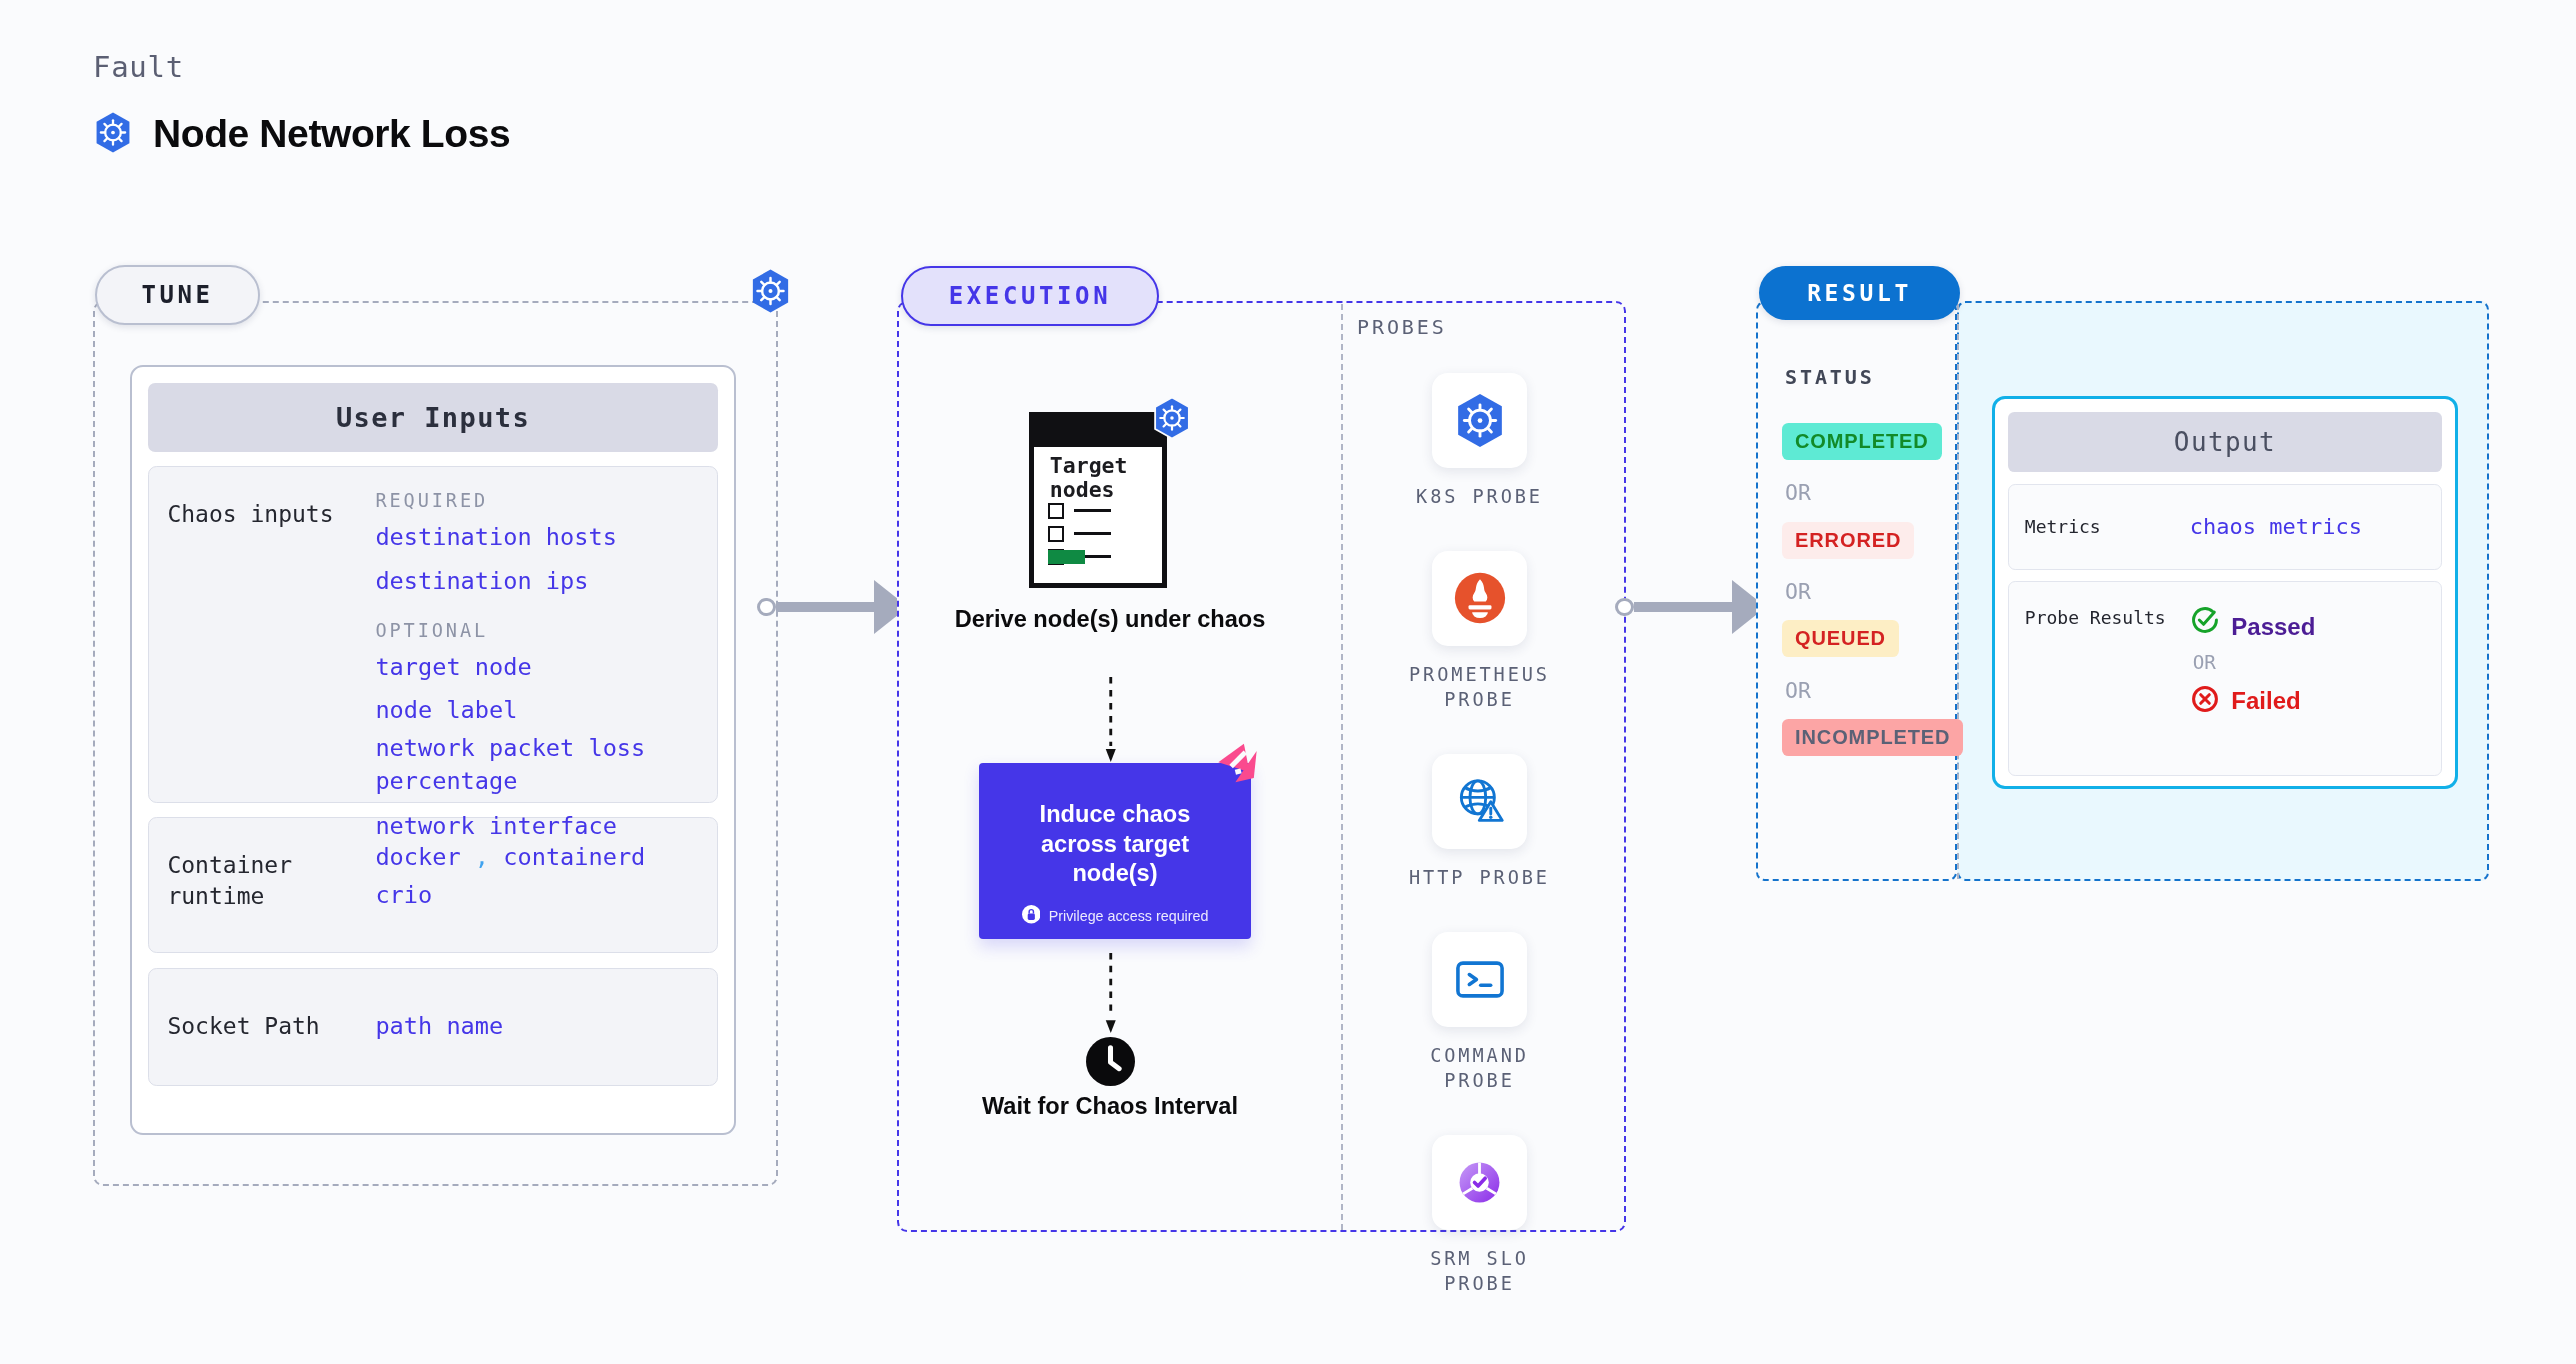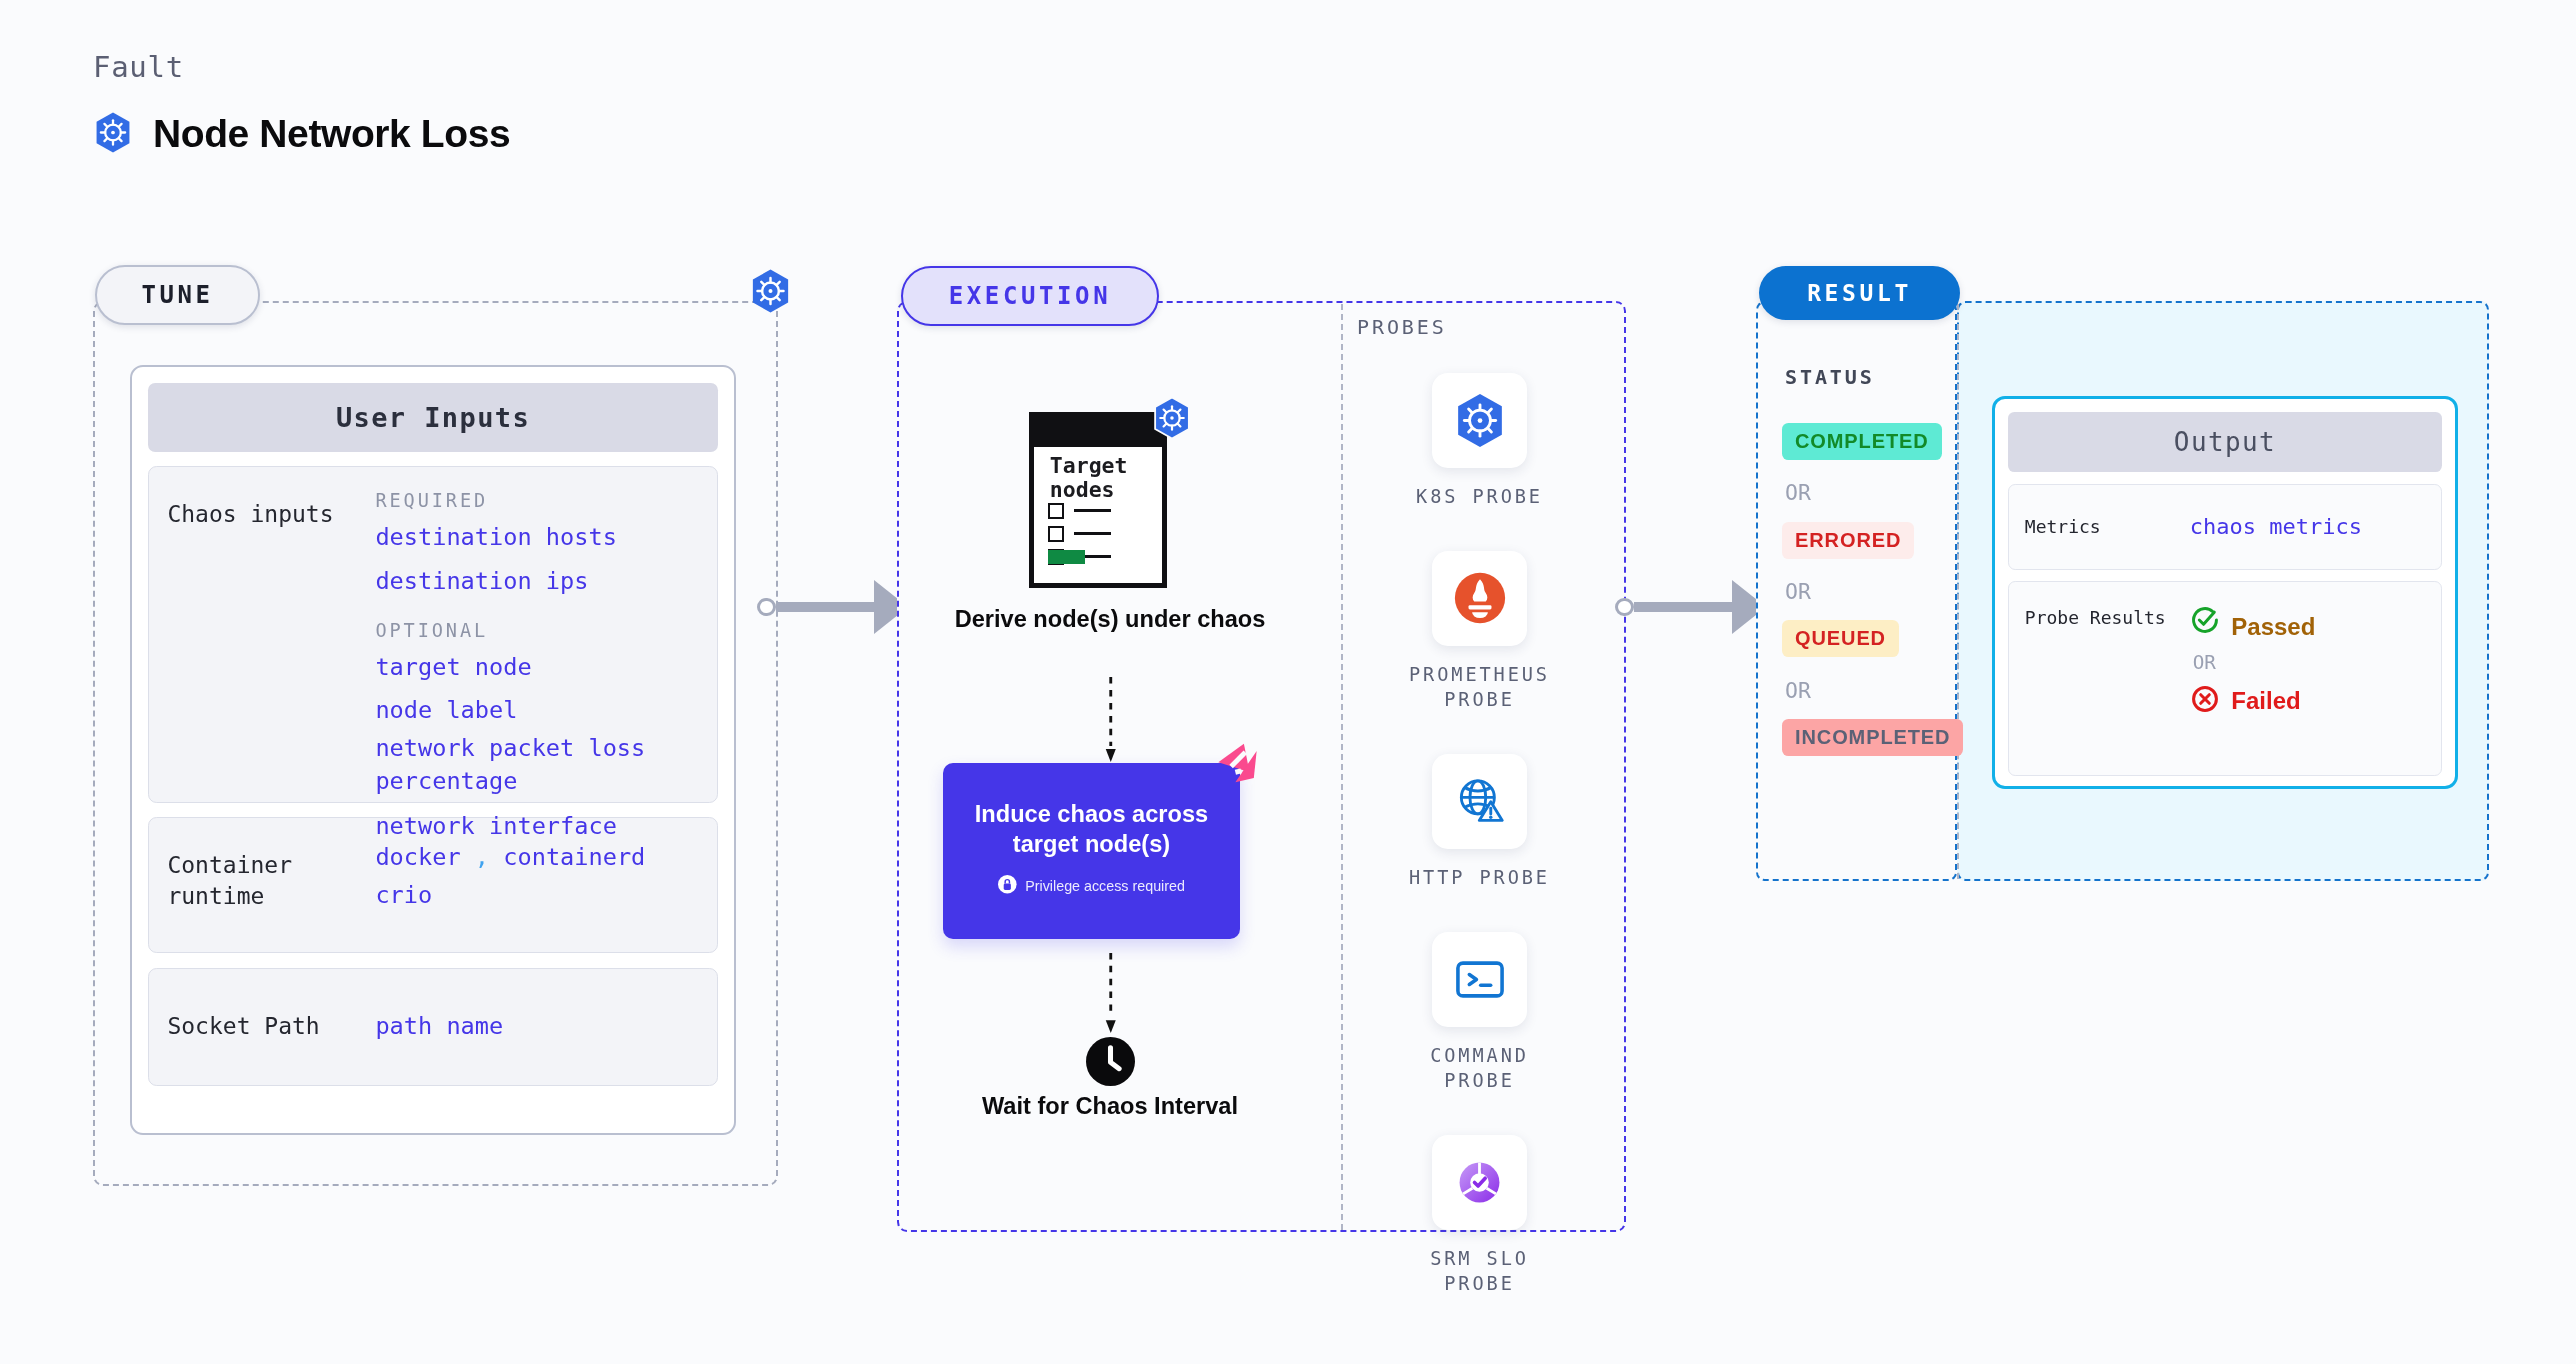--- a/index.html
+++ b/index.html
@@ -116,22 +116,22 @@
   .doc-line{width:37px;height:2.9px;background:#101013;}
   #doc-green{position:absolute;left:14.3px;top:133px;width:37px;height:14.3px;background:#0f8a43;}
   #doc-k8s{position:absolute;left:122px;top:-15.8px;z-index:4;}
   #derive-caption{
     position:absolute;left:931px;top:605px;width:358px;text-align:center;
     font-family:"Liberation Sans", sans-serif;
     font-size:23.6px;font-weight:bold;color:#0b0b0d;line-height:1.25;
   }
   .dash-arrow{position:absolute;}
   #induce-box{
-    position:absolute;left:943px;top:763px;width:297px;height:176px;
-    background:#4536e8;border-radius:10px;
+    position:absolute;left:979px;top:763px;width:272px;height:176px;
+    background:#4536e8;border-radius:4px;
     box-shadow:0 7.2px 15.8px rgba(69,54,232,.18);
   }
   #induce-title{
     padding:37px 20px 0 20px;text-align:center;
     font-family:"Liberation Sans", sans-serif;
     font-size:23.6px;font-weight:bold;color:#ffffff;line-height:1.26;
   }
   #induce-priv{
     margin-top:15.8px;display:flex;align-items:center;justify-content:center;gap:8.6px;
     font-family:"Liberation Sans", sans-serif;font-size:14.3px;color:#eceafe;
@@ -531,21 +531,21 @@
   <div class="out-row" style="height:195px;">
     <div class="out-label">Probe Results</div>
     <div class="out-values">
       <div class="pf-row">
         <span>
           <svg width="30" height="30" viewBox="0 0 42 42">
             <path d="M37 21 a16 16 0 1 1 -5-11.6" fill="none" stroke="#16a32a" stroke-width="4.2" stroke-linecap="round"></path>
             <path d="M13 21 L19 27 L34 10" fill="none" stroke="#16a32a" stroke-width="4.2" stroke-linecap="round" stroke-linejoin="round"></path>
           </svg>
         </span>
-        <span class="pf-text" style="color:#a16207;margin-top:11px;">Passed</span>
+        <span class="pf-text" style="color:#4c1d95;margin-top:11px;">Passed</span>
       </div>
       <div class="pf-or">OR</div>
       <div class="pf-row">
         <span>
           <svg width="30" height="30" viewBox="0 0 42 42">
             <circle cx="21" cy="21" r="16" fill="none" stroke="#e01b1b" stroke-width="4.2"></circle>
             <path d="M15 15 L27 27 M27 15 L15 27" fill="none" stroke="#e01b1b" stroke-width="4.2" stroke-linecap="round"></path>
           </svg>
         </span>
         <span class="pf-text" style="color:#e01b1b;">Failed</span>

